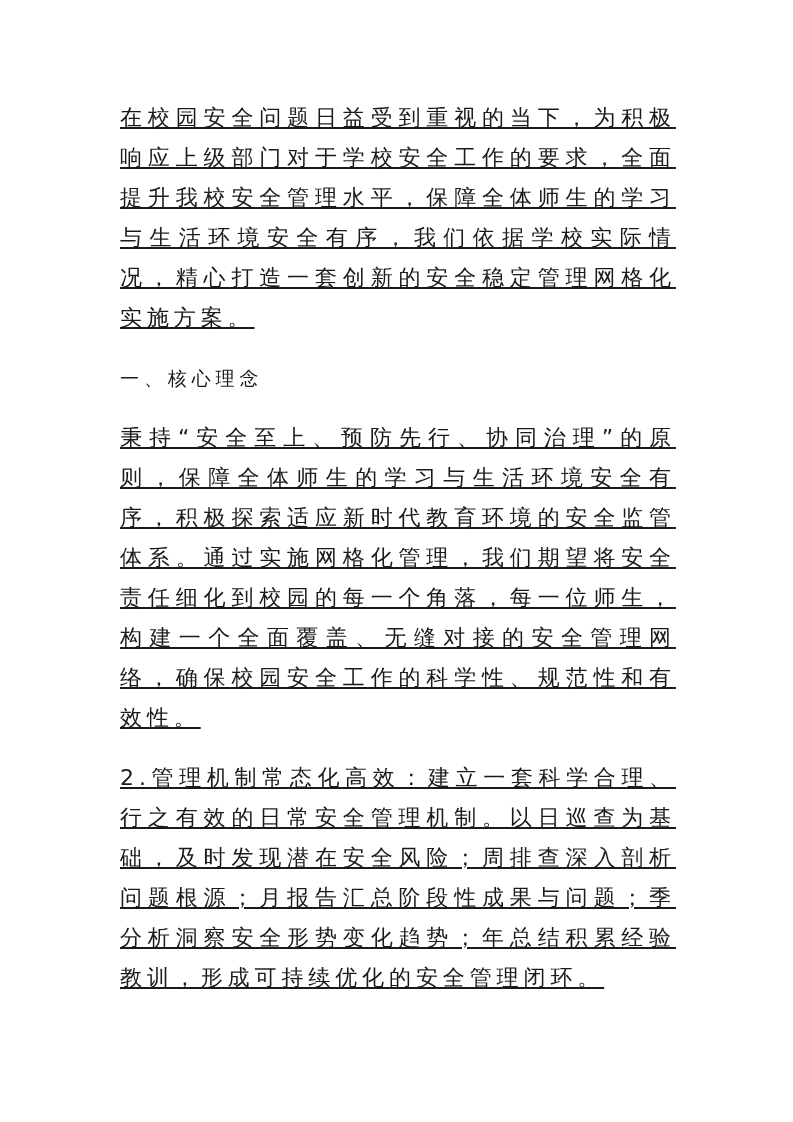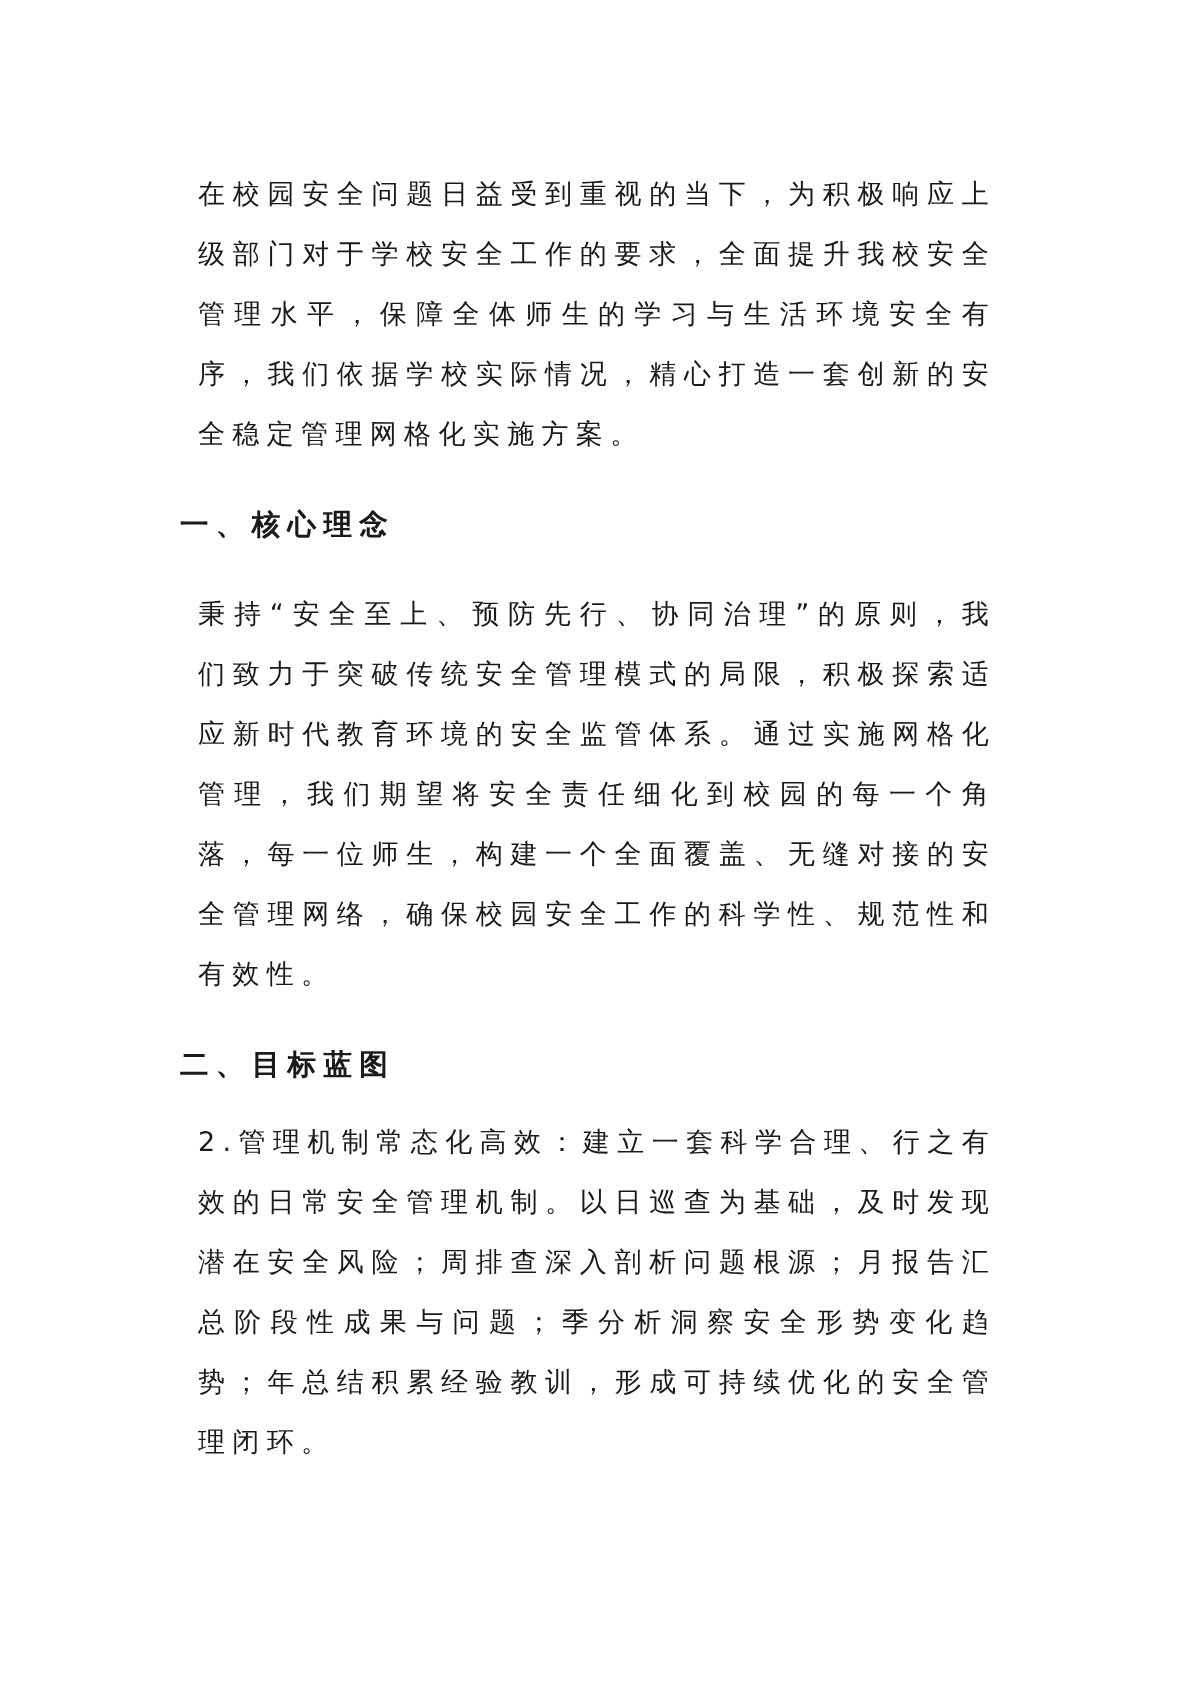--- a/index.html
+++ b/index.html
@@ -15,42 +15,42 @@
       font-family: "DejaVu Sans", "Liberation Sans", sans-serif;
       color: #1a1a1a;
     }
     .page {
       position: absolute;
       left: 120px;
       top: 98px;
       width: 556px;
     }
     .para {
-      margin: 12px;
-      font-size: 18px;
+      margin: 0;
+      font-size: 22px;
       line-height: 40px;
       letter-spacing: 4.9px;
       text-align: justify;
       text-justify: inter-character;
       word-break: break-all;
+      text-decoration: underline;
     }
     .para + .para { margin-top: 20px; }
     .heading {
       margin: 0;
       font-size: 19px;
       line-height: 40px;
       letter-spacing: 4.9px;
-      font-weight: bold;
+      font-weight: normal;
     }
     .gap-before { margin-top: 20px; }
   </style>
 </head>
 <body>
 
 <div class="page">
   <p class="para">在校园安全问题日益受到重视的当下，为积极响应上级部门对于学校安全工作的要求，全面提升我校安全管理水平，保障全体师生的学习与生活环境安全有序，我们依据学校实际情况，精心打造一套创新的安全稳定管理网格化实施方案。</p>
 
   <h2 class="heading gap-before">一、核心理念</h2>
-  <p class="para gap-before">秉持“安全至上、预防先行、协同治理”的原则，我们致力于突破传统安全管理模式的局限，积极探索适应新时代教育环境的安全监管体系。通过实施网格化管理，我们期望将安全责任细化到校园的每一个角落，每一位师生，构建一个全面覆盖、无缝对接的安全管理网络，确保校园安全工作的科学性、规范性和有效性。</p>
+  <p class="para gap-before">秉持“安全至上、预防先行、协同治理”的原则，保障全体师生的学习与生活环境安全有序，积极探索适应新时代教育环境的安全监管体系。通过实施网格化管理，我们期望将安全责任细化到校园的每一个角落，每一位师生，构建一个全面覆盖、无缝对接的安全管理网络，确保校园安全工作的科学性、规范性和有效性。</p>
 
-  <h2 class="heading gap-before">二、目标蓝图</h2>
   <p class="para">2.管理机制常态化高效：建立一套科学合理、行之有效的日常安全管理机制。以日巡查为基础，及时发现潜在安全风险；周排查深入剖析问题根源；月报告汇总阶段性成果与问题；季分析洞察安全形势变化趋势；年总结积累经验教训，形成可持续优化的安全管理闭环。</p>
 </div>
 
 </body></html>

